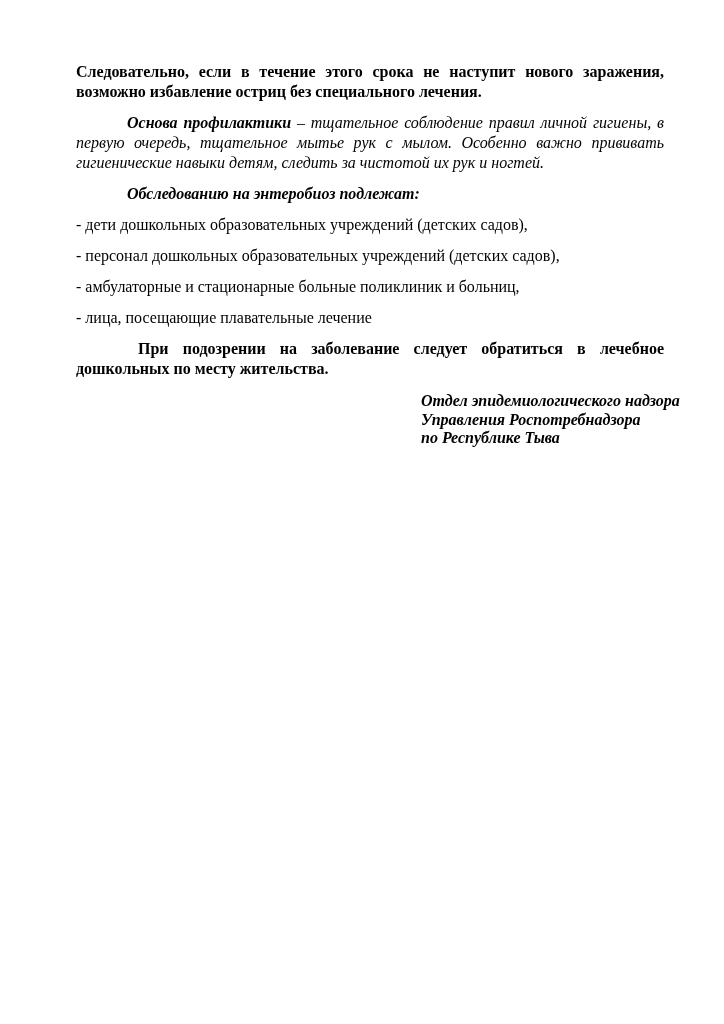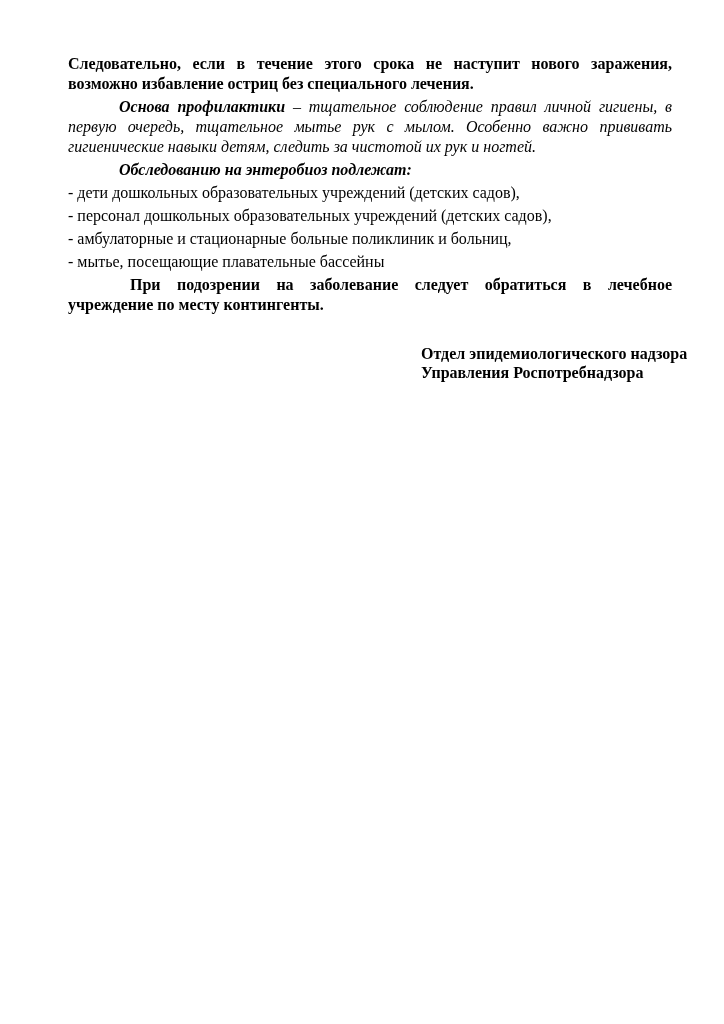--- a/index.html
+++ b/index.html
@@ -19,33 +19,34 @@
   .content {
     position: absolute;
     left: 65px;
     top: 51px;
     width: 610px;
     font-size: 16px;
     line-height: 20px;
     text-align: justify;
   }
   .content p {
-    margin: 3px;
+    margin: 11px;
     padding: 0;
     text-align: justify;
     text-align-last: left;
   }
   .b { font-weight: bold; }
   .indent-std { text-indent: 51px; font-style: italic; }
   .indent-deep { text-indent: 62px; }
   .signature {
-    margin-top: 30px;
+    margin-top: 13px;
     margin-left: 356px;
     font-weight: bold;
     line-height: 18.5px;
+    font-style: italic;
   }
   .signature div {
     text-align: left;
     white-space: nowrap;
   }
 </style>
 </head>
 <body>
 
 <div class="page">
@@ -60,23 +61,24 @@
 
     <p><span>- дети дошкольных образовательных учреждений (детских садов),</span></p>
 
     <p><span>- персонал дошкольных образовательных учреждений (детских садов),</span></p>
 
 
 
 
     <p><span>- амбулаторные и стационарные больные поликлиник и больниц,</span></p>
 
-    <p><span>- мытье, посещающие плавательные бассейны</span></p>
+    <p><span>- лица, посещающие плавательные лечение</span></p>
 
-    <p class="b indent-deep"><span>При подозрении на заболевание следует обратиться в лечебное учреждение по месту контингенты.</span></p>
+    <p class="b indent-deep"><span>При подозрении на заболевание следует обратиться в лечебное дошкольных по месту жительства.</span></p>
 
     <div class="signature">
       <div>Отдел эпидемиологического надзора</div>
       <div>Управления Роспотребнадзора</div>
+      <div>по Республике Тыва</div>
     </div>
 
   </div>
 </div>
 
 </body></html>

